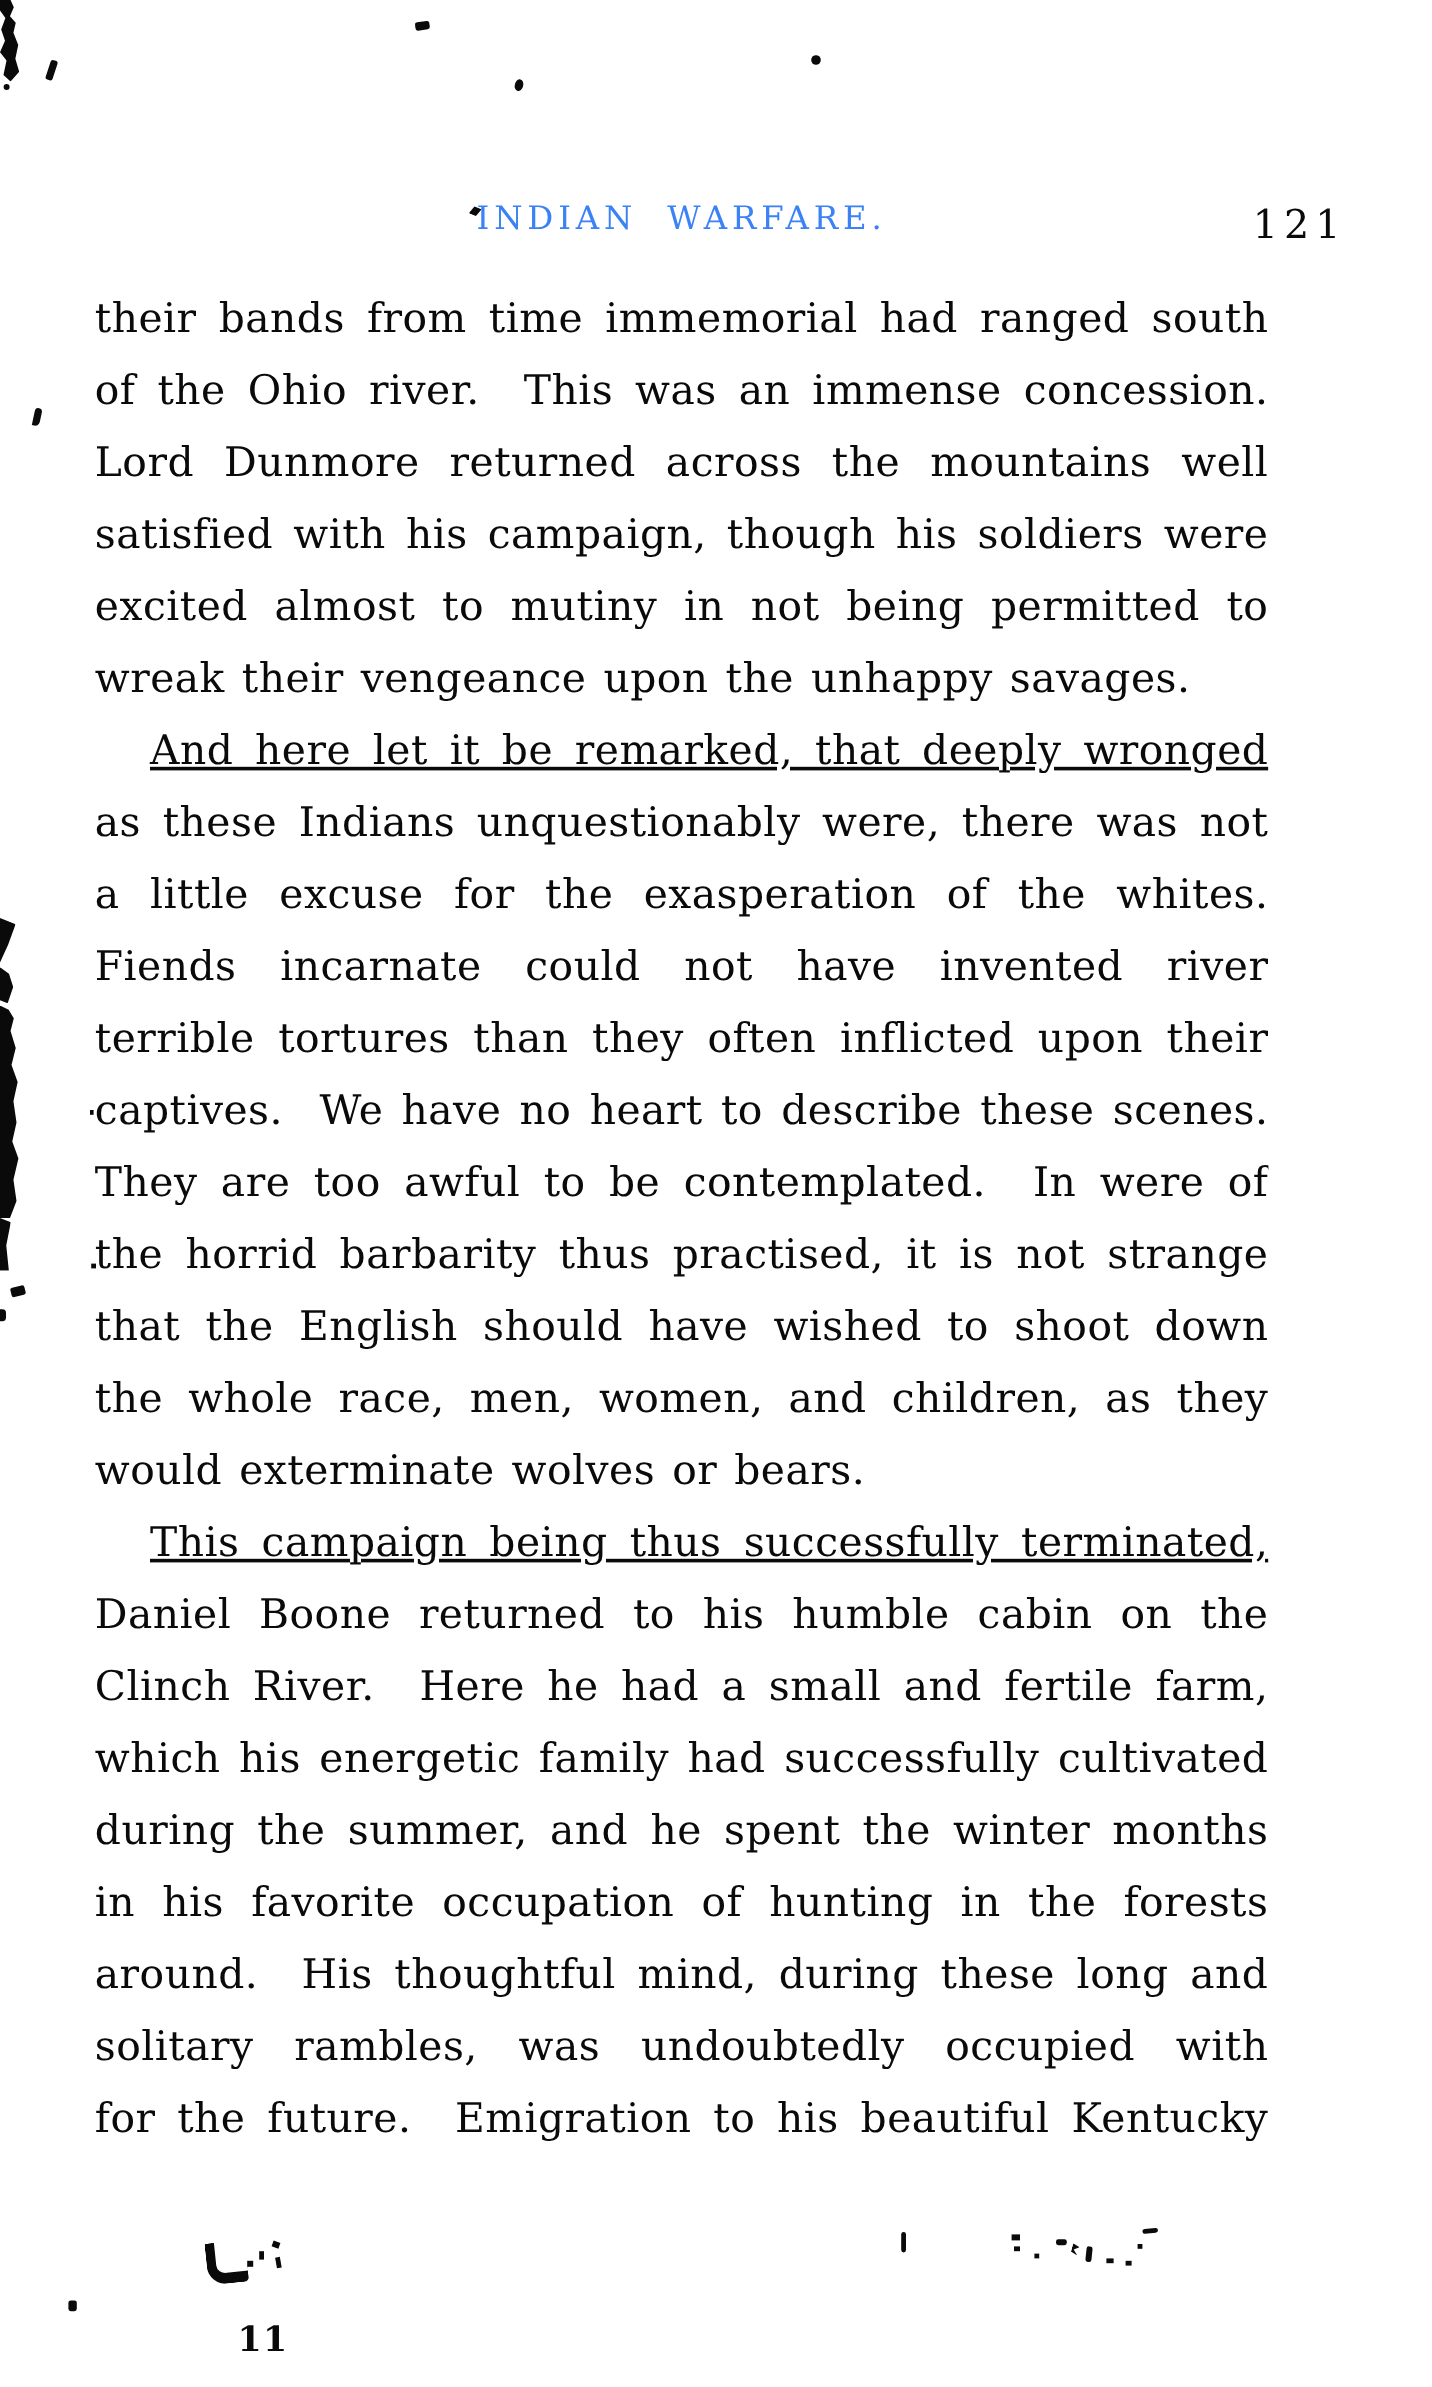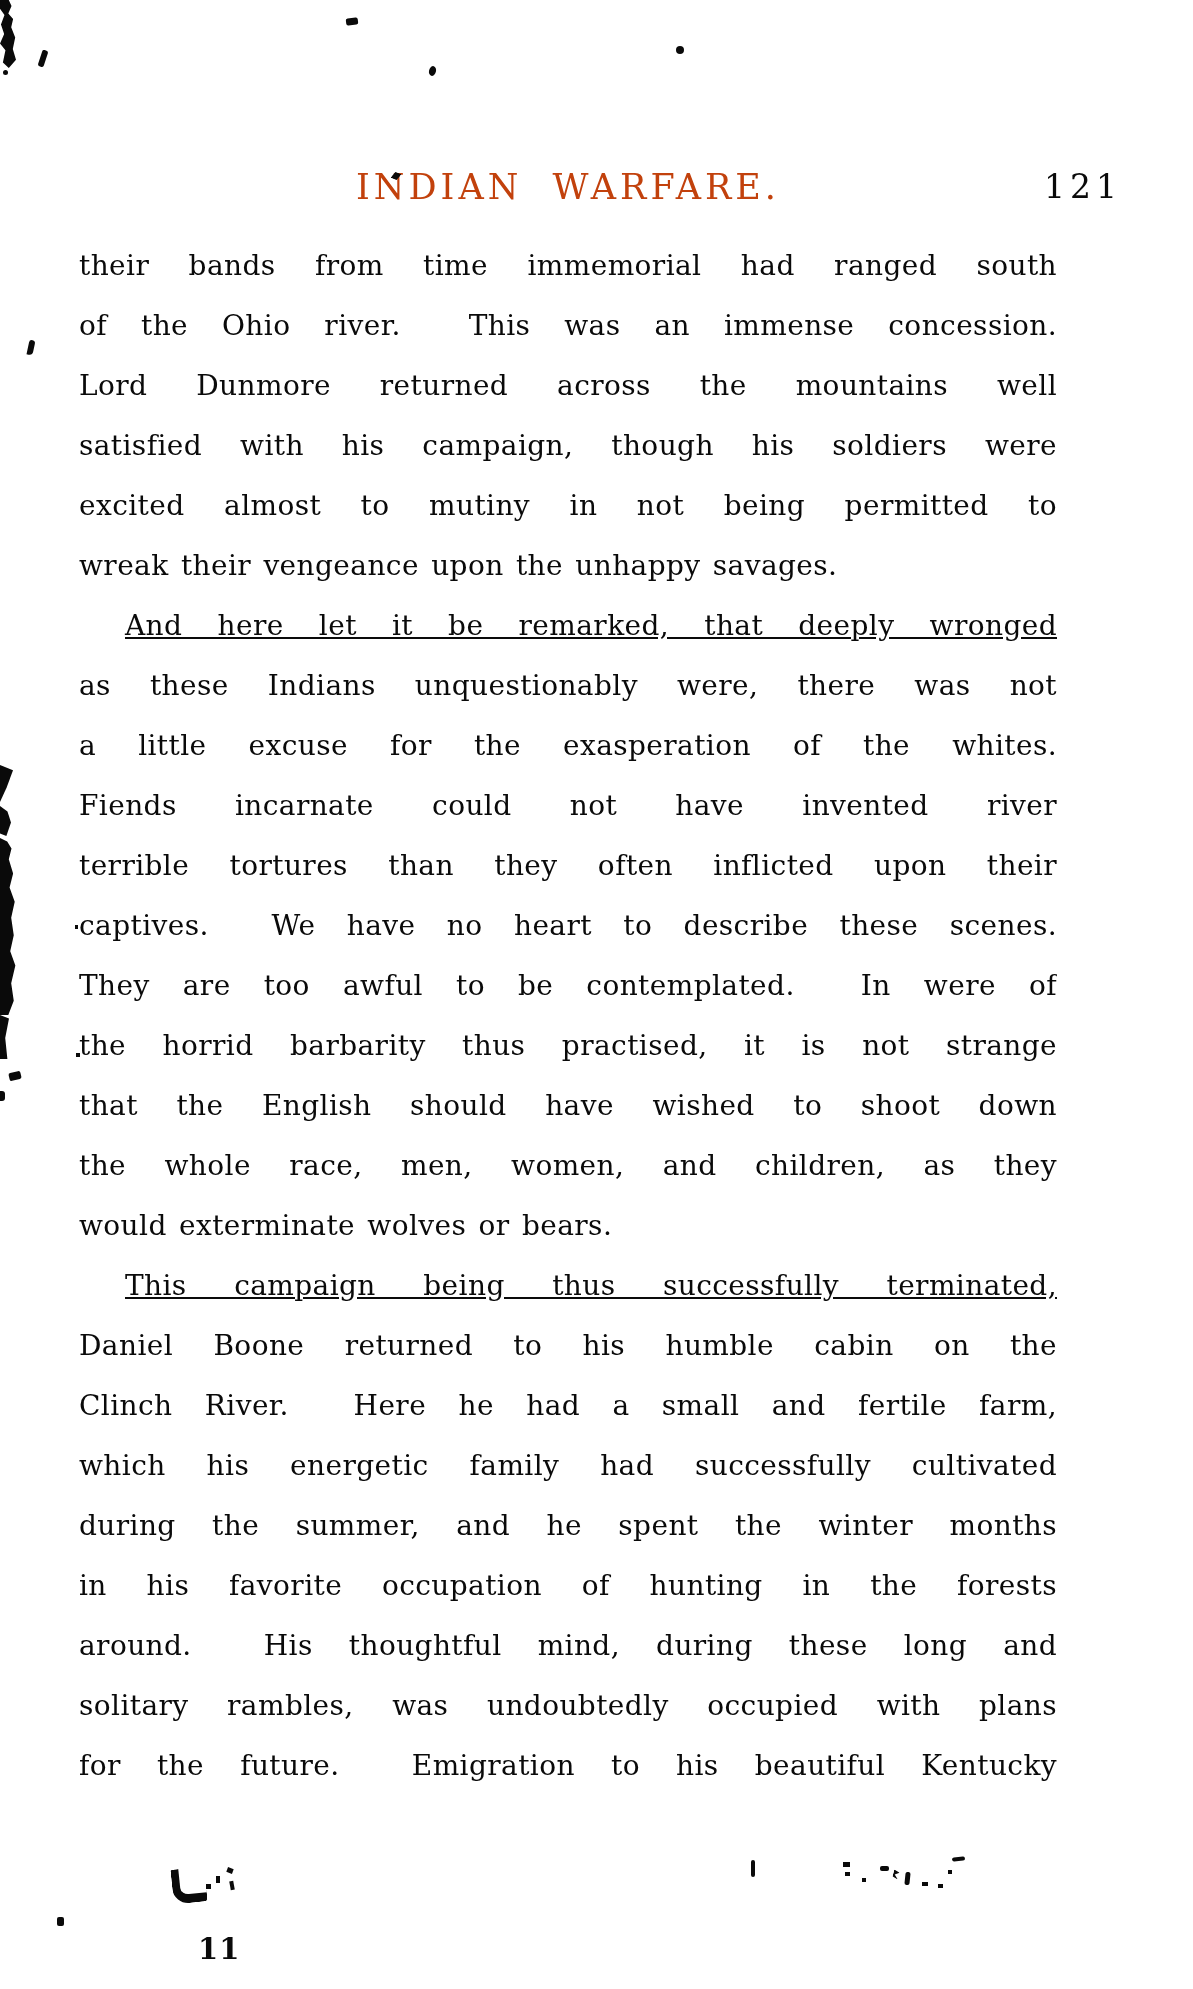--- a/index.html
+++ b/index.html
@@ -10,37 +10,37 @@
     overflow: hidden;
     font-family: "DejaVu Serif", "Liberation Serif", serif;
     color: #0a0a0a;
   }
   .page { position: absolute; inset: 0; }
 
   
   .running-header {
     position: absolute; left: 79px; top: 167px; width: 978px;
     text-align: center;
-    font-size: 35px; letter-spacing: 4px;
+    font-size: 27px; letter-spacing: 4px;
     white-space: pre;
-    color: #c2410c;
+    color: #3b82f6;
   }
   .page-number {
     position: absolute; left: 1000px; top: 167px; width: 70px;
     font-size: 33px; letter-spacing: 5px;
     text-align: left;
     margin-left: 44px;
   }
 
   
   .text-block {
     position: absolute; left: 79px; top: 236px; width: 978px;
   }
   .bline {
-    font-size: 28px;
+    font-size: 34px;
     line-height: 60px;
     height: 60px;
     letter-spacing: 0.4px;
     word-spacing: 3px;
     white-space: pre-wrap;
     text-align: justify;
     text-align-last: justify;
     overflow: hidden;
   }
   .bline.last { text-align-last: left; }

